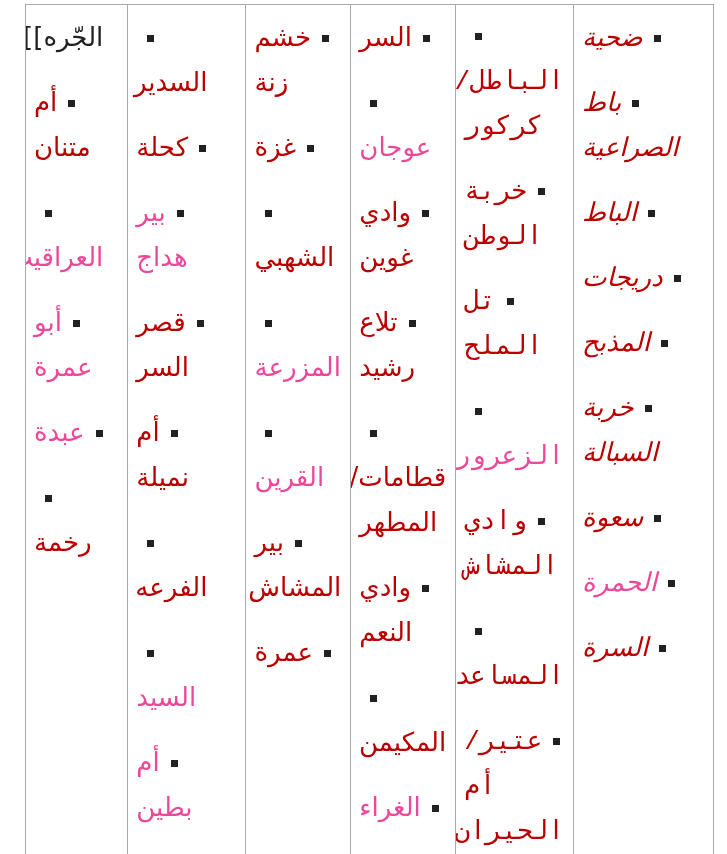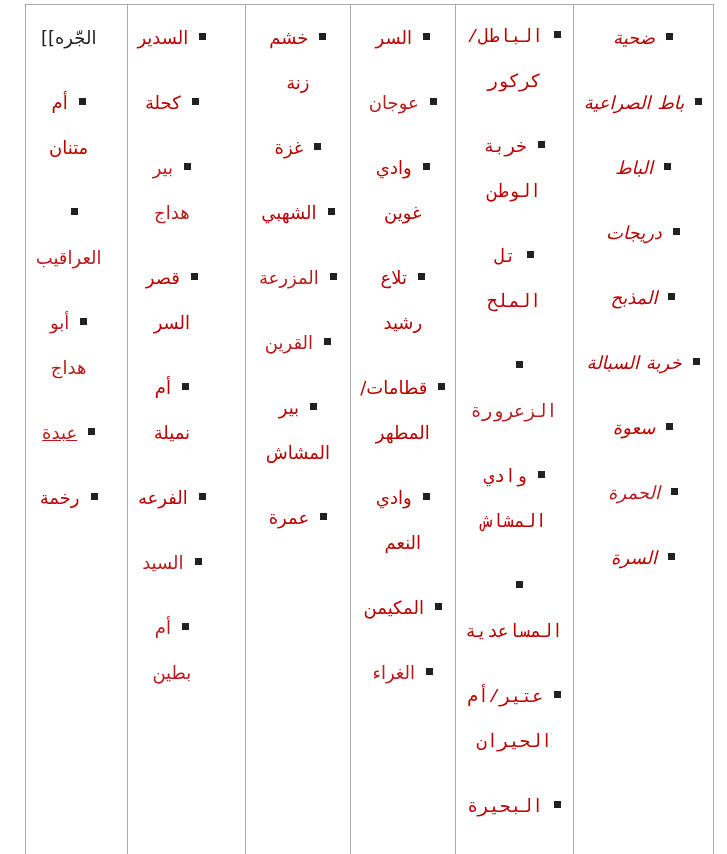--- a/index.html
+++ b/index.html
@@ -33,39 +33,39 @@
   }
   
   .col:nth-child(1) { width: 150px; font-style: italic; }
   .col:nth-child(2) { width: 126px; font-family: Liberation Mono, monospace; }
   .col:nth-child(3) { width: 112px; }
   .col:nth-child(4) { width: 112px; margin-left: 29px; }
   .col:nth-child(5) { width: 95px; margin-left: 15px; }
   .col:nth-child(6) { width: 93px; }
   .item {
     direction: rtl;
-    text-align: center;
-    font-size: 18px;
+    text-align: left;
+    font-size: 26px;
     line-height: 45px;
     margin: 0 0 20px 0;
     word-spacing: 1px;
   }
   .bullet {
     display: inline-block;
     width: 7px;
     height: 7px;
     background: #202122;
     margin-left: 11px;
     vertical-align: 4px;
   }
   .label { text-decoration: none; cursor: pointer; }
   .label.red   { color: #ba0000; }
-  .label.blue  { color: #b91c1c; }
+  .label.blue  { color: #ec4899; }
   .label.plain { color: #202122; cursor: default; }
-  .label.underline { text-decoration: underline; }
+  .label.underline { }
 </style>
 </head>
 <body>
 
 <main class="table-wrap" dir="rtl">
     <div class="col">
       <div class="item"><span class="bullet"></span><a class="label red">ضحية</a></div>
       <div class="item"><span class="bullet"></span><a class="label red">باط الصراعية</a></div>
       <div class="item"><span class="bullet"></span><a class="label red">الباط</a></div>
       <div class="item"><span class="bullet"></span><a class="label red">دريجات</a></div>
@@ -112,17 +112,17 @@
       <div class="item"><span class="bullet"></span><a class="label red">قصر السر</a></div>
       <div class="item"><span class="bullet"></span><a class="label red">أم نميلة</a></div>
       <div class="item"><span class="bullet"></span><a class="label red">الفرعه</a></div>
       <div class="item"><span class="bullet"></span><a class="label blue">السيد</a></div>
       <div class="item"><span class="bullet"></span><a class="label blue">أم بطين</a></div>
     </div>
     <div class="col">
       <div class="item"><span class="label plain">الجّره]]</span></div>
       <div class="item"><span class="bullet"></span><a class="label red">أم متنان</a></div>
       <div class="item"><span class="bullet"></span><a class="label blue">العراقيب</a></div>
-      <div class="item"><span class="bullet"></span><a class="label blue">أبو هداج</a></div>
+      <div class="item"><span class="bullet"></span><a class="label blue">أبو عمرة</a></div>
       <div class="item"><span class="bullet"></span><a class="label blue underline">عبدة</a></div>
       <div class="item"><span class="bullet"></span><a class="label red">رخمة</a></div>
     </div>
   </main>
 
 </body></html>

